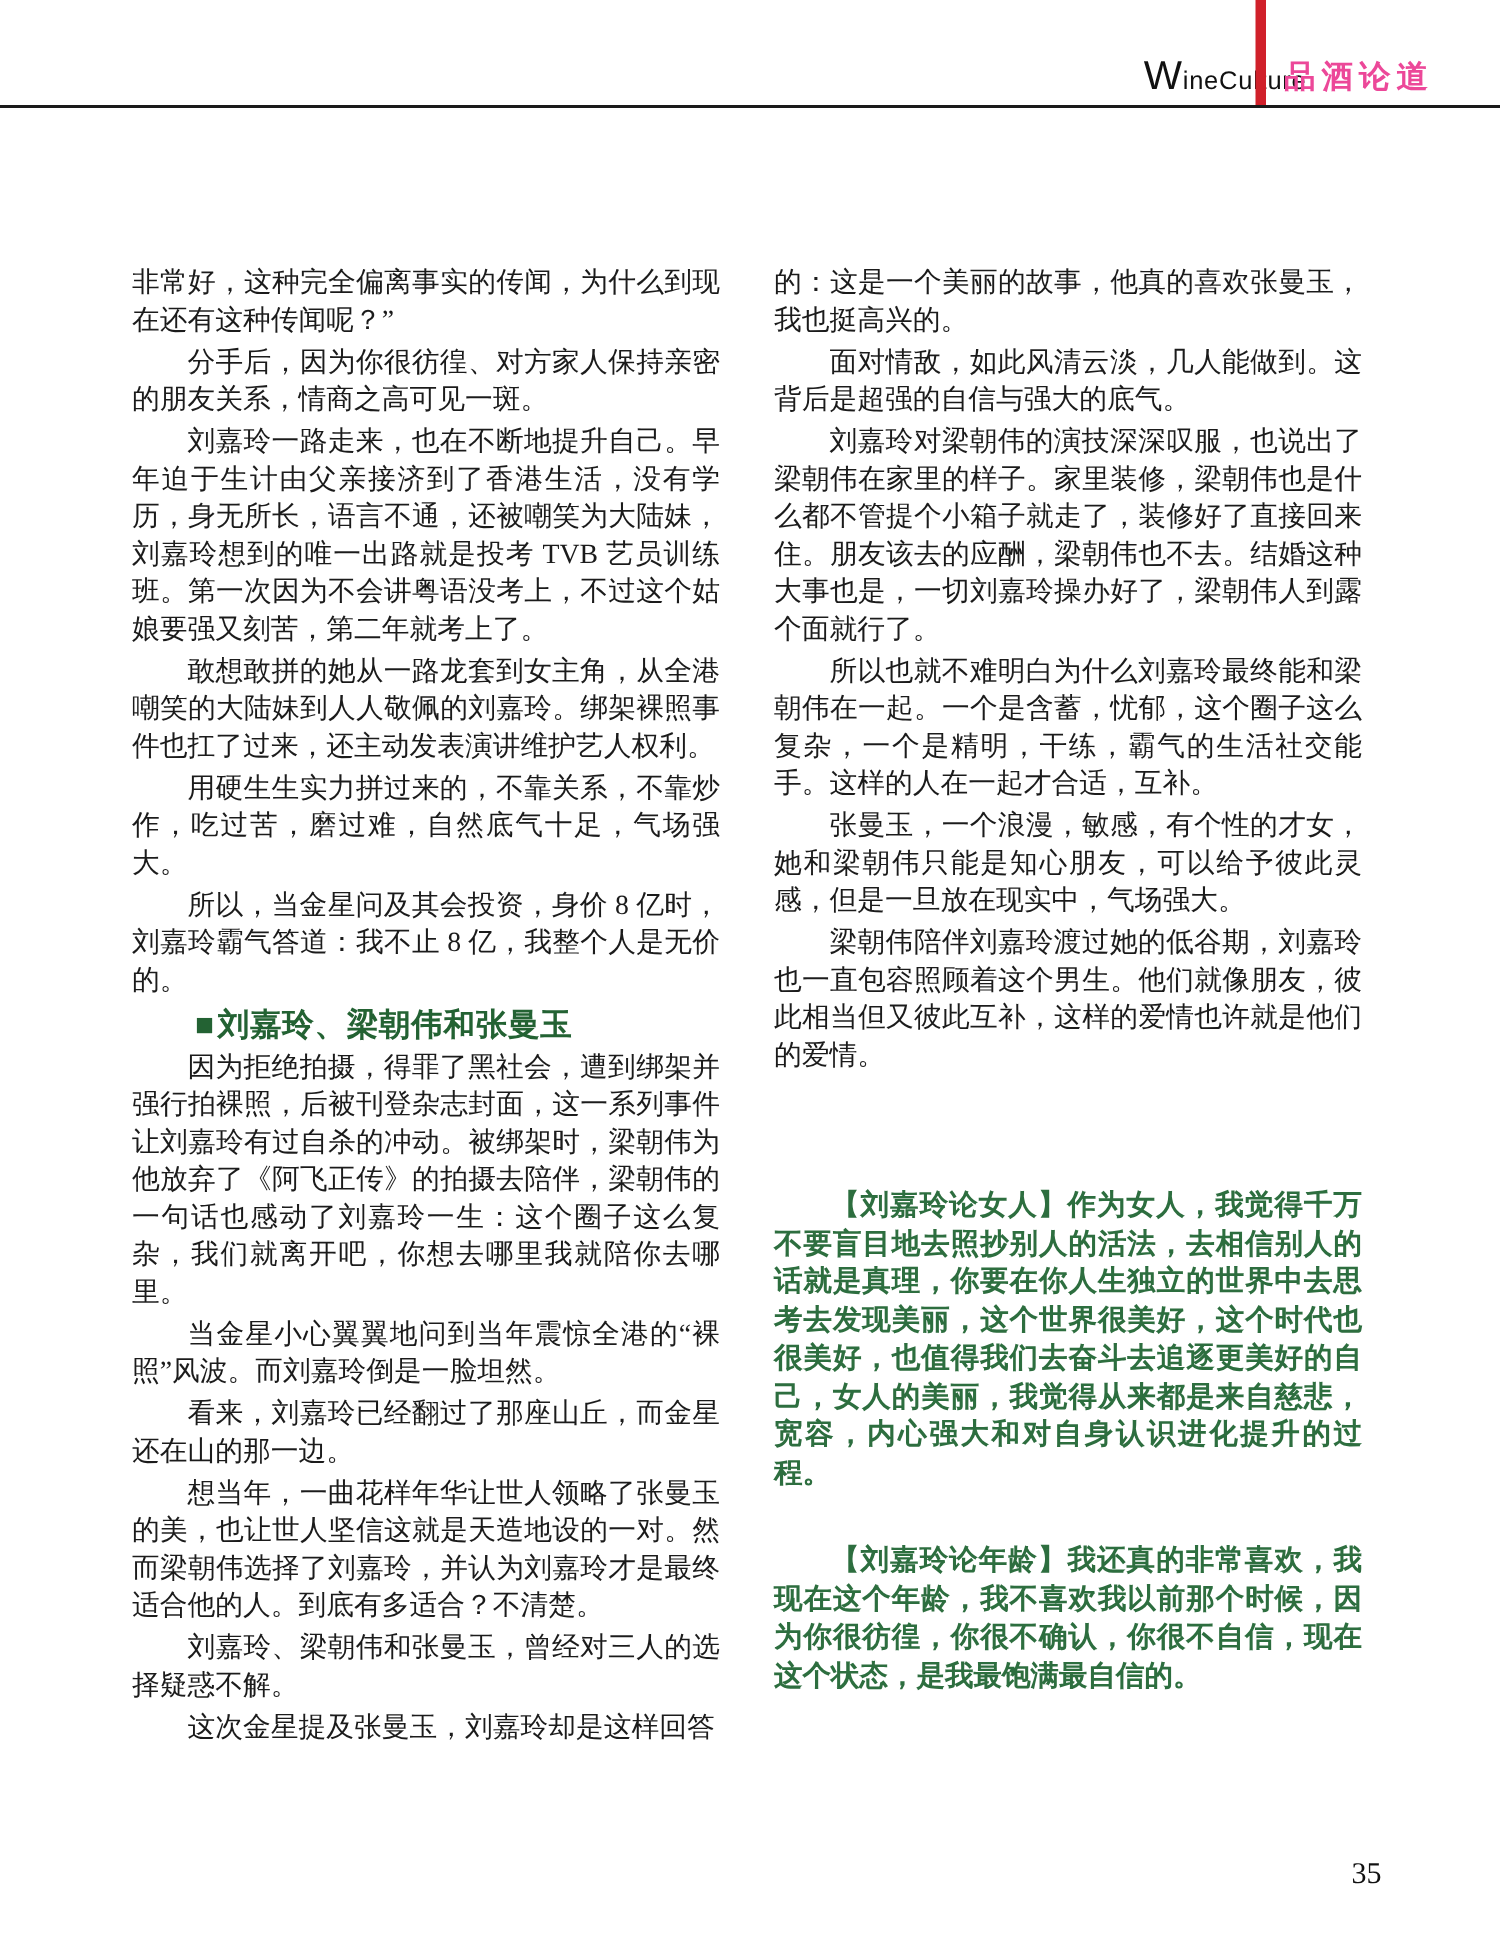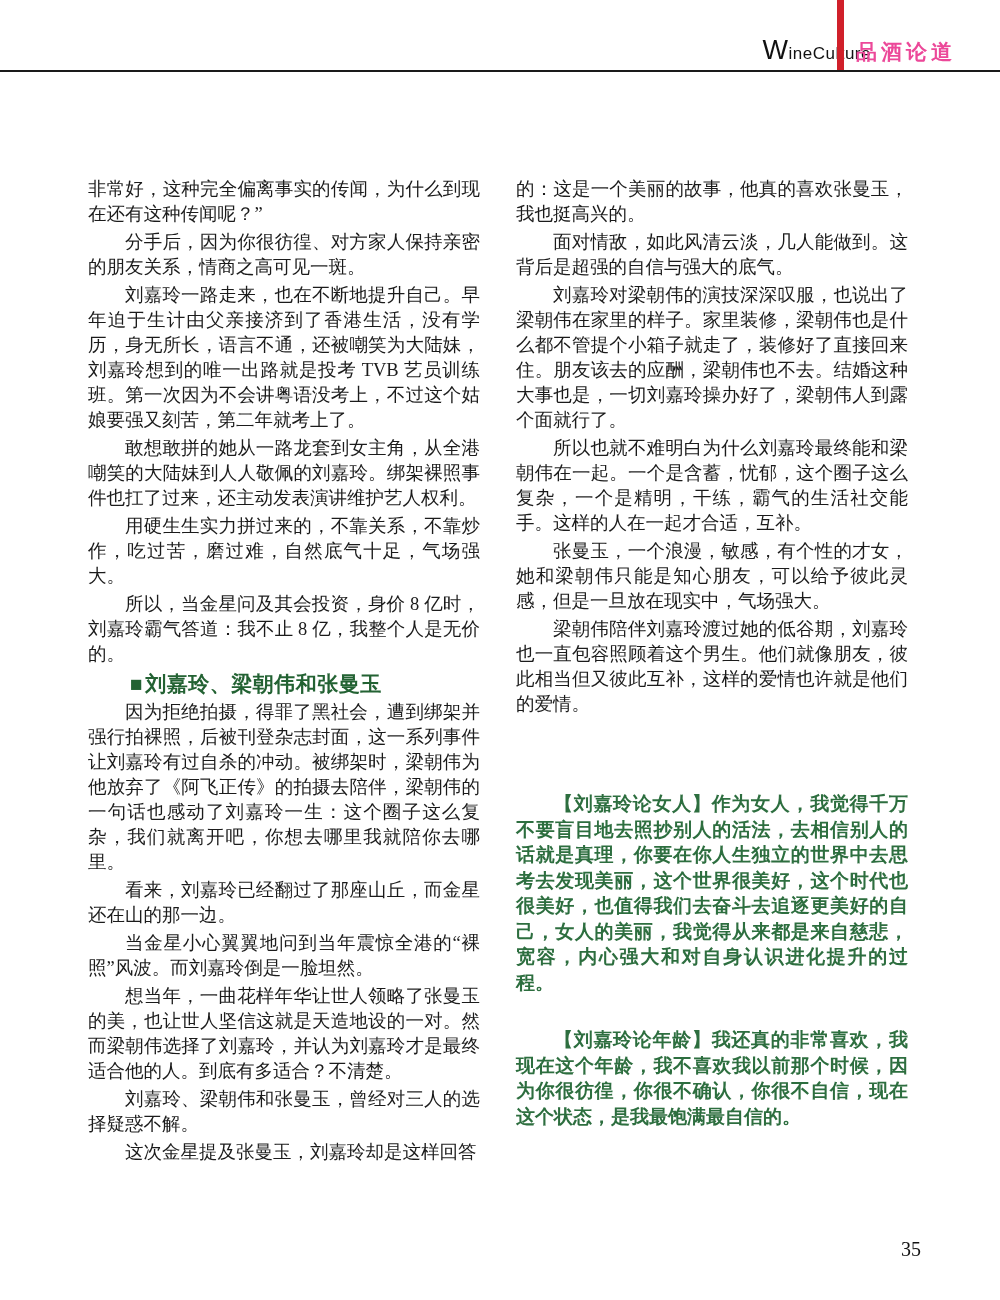--- a/index.html
+++ b/index.html
@@ -73,22 +73,22 @@
     <p class="cont">非常好，这种完全偏离事实的传闻，为什么到现在还有这种传闻呢？”</p>
     <p>分手后，因为你很彷徨、对方家人保持亲密的朋友关系，情商之高可见一斑。</p>
     <p>刘嘉玲一路走来，也在不断地提升自己。早年迫于生计由父亲接济到了香港生活，没有学历，身无所长，语言不通，还被嘲笑为大陆妹，刘嘉玲想到的唯一出路就是投考 TVB 艺员训练班。第一次因为不会讲粤语没考上，不过这个姑娘要强又刻苦，第二年就考上了。</p>
     <p>敢想敢拼的她从一路龙套到女主角，从全港嘲笑的大陆妹到人人敬佩的刘嘉玲。绑架裸照事件也扛了过来，还主动发表演讲维护艺人权利。</p>
     <p>用硬生生实力拼过来的，不靠关系，不靠炒作，吃过苦，磨过难，自然底气十足，气场强大。</p>
     <p>所以，当金星问及其会投资，身价 8 亿时，刘嘉玲霸气答道：我不止 8 亿，我整个人是无价的。</p>
 
     <p class="sec-head"><span class="marker">■</span><span>刘嘉玲、梁朝伟和张曼玉</span></p>
 
     <p>因为拒绝拍摄，得罪了黑社会，遭到绑架并强行拍裸照，后被刊登杂志封面，这一系列事件让刘嘉玲有过自杀的冲动。被绑架时，梁朝伟为他放弃了《阿飞正传》的拍摄去陪伴，梁朝伟的一句话也感动了刘嘉玲一生：这个圈子这么复杂，我们就离开吧，你想去哪里我就陪你去哪里。</p>
+    <p>当金星小心翼翼地问到当年震惊全港的“裸照”风波。而刘嘉玲倒是一脸坦然。</p>
     <p>看来，刘嘉玲已经翻过了那座山丘，而金星还在山的那一边。</p>
-    <p>当金星小心翼翼地问到当年震惊全港的“裸照”风波。而刘嘉玲倒是一脸坦然。</p>
     <p>想当年，一曲花样年华让世人领略了张曼玉的美，也让世人坚信这就是天造地设的一对。然而梁朝伟选择了刘嘉玲，并认为刘嘉玲才是最终适合他的人。到底有多适合？不清楚。</p>
     <p>刘嘉玲、梁朝伟和张曼玉，曾经对三人的选择疑惑不解。</p>
     <p>这次金星提及张曼玉，刘嘉玲却是这样回答</p>
   </div>
 
   <div class="col col-right">
     <p class="cont">的：这是一个美丽的故事，他真的喜欢张曼玉，我也挺高兴的。</p>
     <p>面对情敌，如此风清云淡，几人能做到。这背后是超强的自信与强大的底气。</p>
     <p>刘嘉玲对梁朝伟的演技深深叹服，也说出了梁朝伟在家里的样子。家里装修，梁朝伟也是什么都不管提个小箱子就走了，装修好了直接回来住。朋友该去的应酬，梁朝伟也不去。结婚这种大事也是，一切刘嘉玲操办好了，梁朝伟人到露个面就行了。</p>
     <p>所以也就不难明白为什么刘嘉玲最终能和梁朝伟在一起。一个是含蓄，忧郁，这个圈子这么复杂，一个是精明，干练，霸气的生活社交能手。这样的人在一起才合适，互补。</p>

